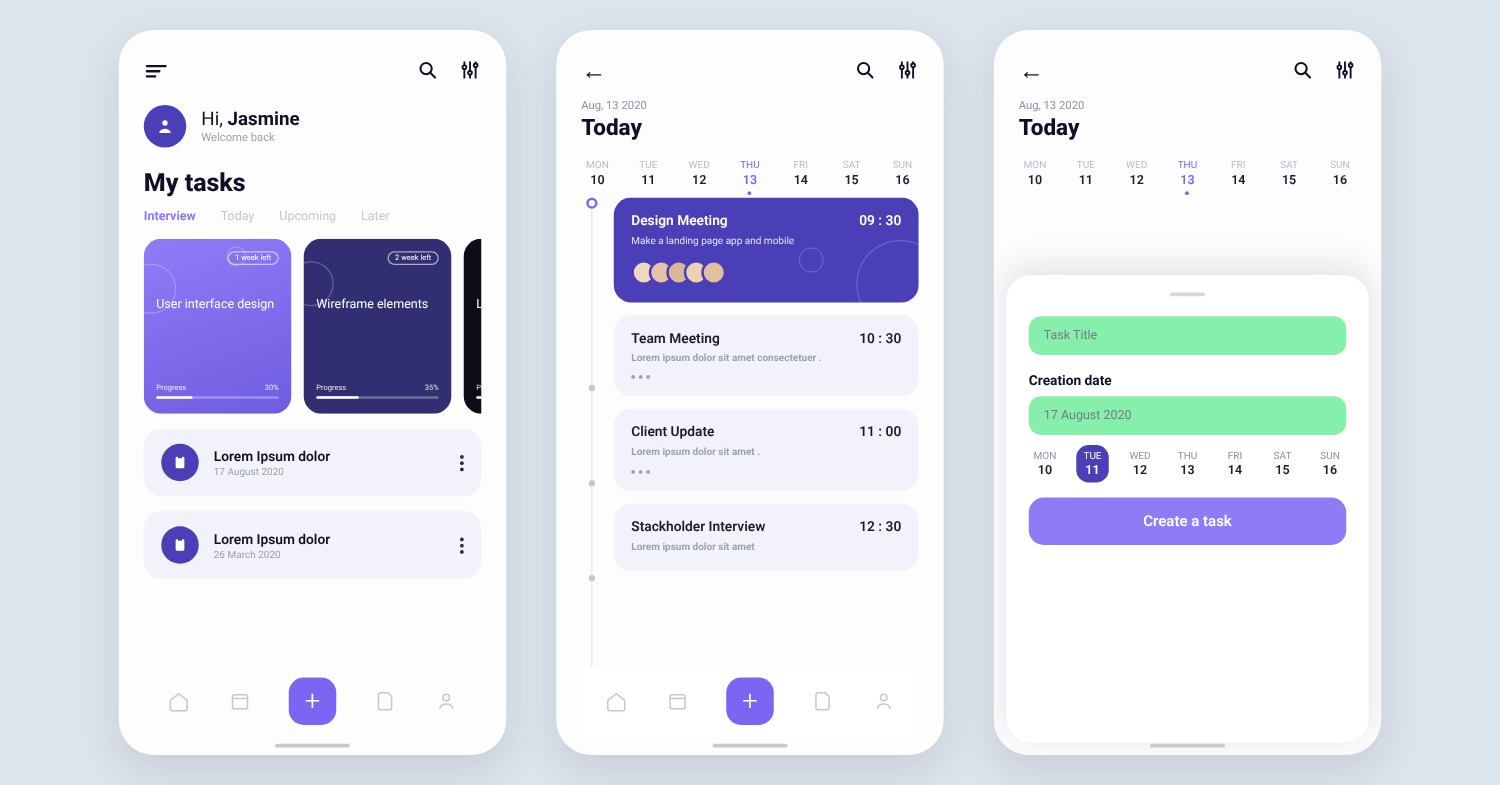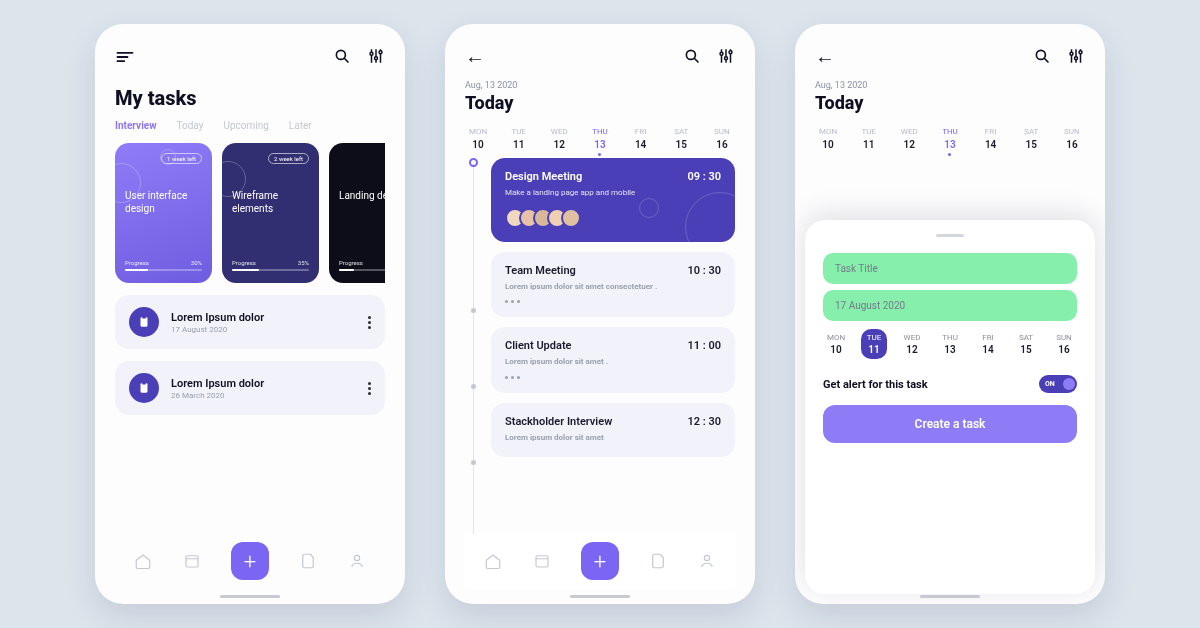--- a/index.html
+++ b/index.html
@@ -17,21 +17,21 @@
   .greet { display:flex; align-items:center; gap:12px; margin-top:14px; }
   .avatar { width:34px; height:34px; border-radius:50%; background:#4b3fb7; display:flex; align-items:center; justify-content:center; color:#fff; }
   .hi { font-size:15px; color:#0f1024; }
   .hi b{ font-weight:700; }
   .wb { font-size:9px; color:#9aa0ad; margin-top:2px; }
   .h1 { font-size:20px; font-weight:800; color:#0f1024; margin-top:16px; }
   .tabs { display:flex; gap:20px; font-size:10px; margin-top:10px; }
   .tab { color:#c3c7d1; }
   .tab.active { color:#8d76f5; font-weight:700; }
   .cards { display:flex; gap:10px; margin-top:12px; overflow:hidden; }
-  .card { position:relative; width:97px; height:140px; border-radius:14px; padding:12px 10px 10px; color:#fff; flex-shrink:0; overflow:hidden; }
+  .card { position:relative; width:118px; height:140px; border-radius:14px; padding:12px 10px 10px; color:#fff; flex-shrink:0; overflow:hidden; }
   .c1 { background: linear-gradient(160deg,#8f7cf8,#6f5de0); }
   .c2 { background: #322e72; }
   .c3 { background: #0d0d1a; }
   .badge { position:absolute; top:10px; right:10px; font-size:6px; border:1px solid rgba(255,255,255,.6); padding:1px 5px; border-radius:8px; }
   .ctitle { font-size:10px; line-height:1.3; margin-top:34px; }
   .prow { position:absolute; bottom:12px; left:10px; right:10px; }
   .plabel { font-size:6px; display:flex; justify-content:space-between; opacity:.85; margin-bottom:3px; }
   .pbar { height:2px; background:rgba(255,255,255,.3); border-radius:2px; }
   .pbar > span { display:block; height:100%; background:#fff; border-radius:2px; }
   .decor-circ { position:absolute; border:1px solid rgba(255,255,255,.25); border-radius:50%; }
@@ -116,20 +116,32 @@
             <circle cx="6" cy="9" r="2" fill="#fff"></circle>
             <line x1="12" y1="3" x2="12" y2="21"></line>
             <circle cx="12" cy="15" r="2" fill="#fff"></circle>
             <line x1="18" y1="3" x2="18" y2="21"></line>
             <circle cx="18" cy="7" r="2" fill="#fff"></circle>
           </svg>
       </span>
     </div>
   </div>
 
+  <div class="greet">
+    <div class="avatar">
+      <svg viewBox="0 0 24 24" width="16" height="16" fill="#fff">
+          <circle cx="12" cy="8" r="3.2"></circle>
+          <path d="M5 20c1-4 5-5 7-5s6 1 7 5z"></path>
+        </svg>
+    </div>
+    <div>
+      <div class="hi"><span>Hi, </span><b>Jasmine</b></div>
+      <div class="wb">Welcome back</div>
+    </div>
+  </div>
 
   <div class="h1">My tasks</div>
 
   <div class="tabs">
     <span class="tab active">Interview</span>
     <span class="tab">Today</span>
     <span class="tab">Upcoming</span>
     <span class="tab">Later</span>
   </div>
 
@@ -429,20 +441,21 @@
       </div>
       <div class="day">
         <div>SUN</div>
         <div class="d">16</div>
       </div>
     </div>
 
   <div class="sheet">
     <div class="grab"></div>
     <div class="finput">Task Title</div>
+    <div class="flabel" style="margin-top:14px">Creation date</div>
     <div class="finput">17 August 2020</div>
     <div class="week2" id="weekform">
         <div class="day2">
           <div>MON</div>
           <div class="d">10</div>
         </div>
         <div class="day2 sel">
           <div>TUE</div>
           <div class="d">11</div>
         </div>
@@ -460,22 +473,15 @@
         </div>
         <div class="day2">
           <div>SAT</div>
           <div class="d">15</div>
         </div>
         <div class="day2">
           <div>SUN</div>
           <div class="d">16</div>
         </div>
       </div>
-    <div class="alertrow">
-      <span>Get alert for this task</span>
-      <div class="toggle">
-          <span class="lbl">ON</span>
-          <span class="knob"></span>
-        </div>
-    </div>
     <div class="createbtn">Create a task</div>
   </div>
 </div>
 
 </body></html>

